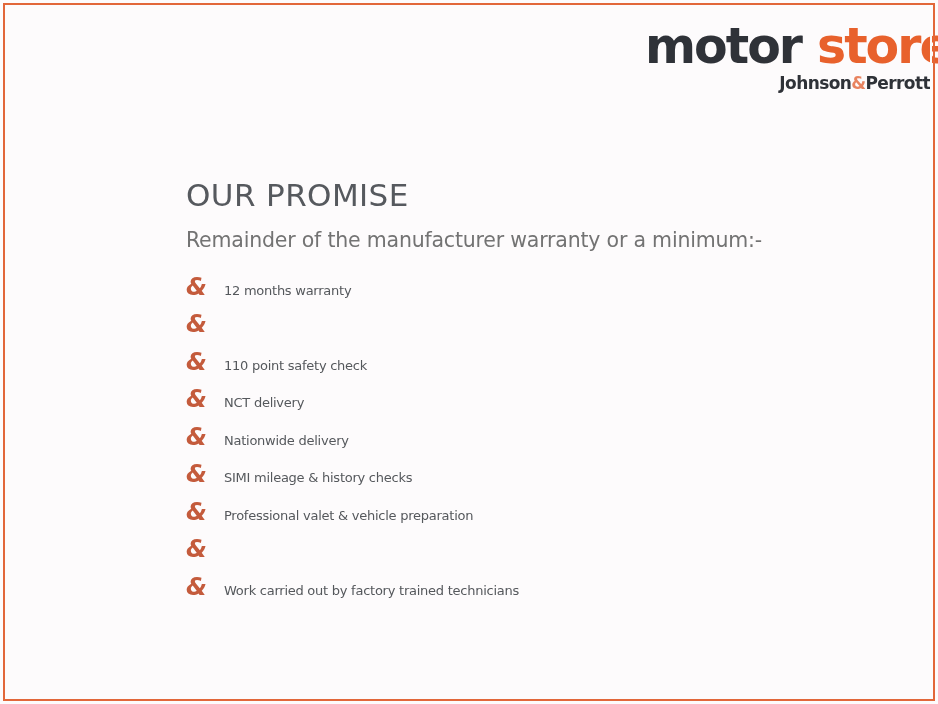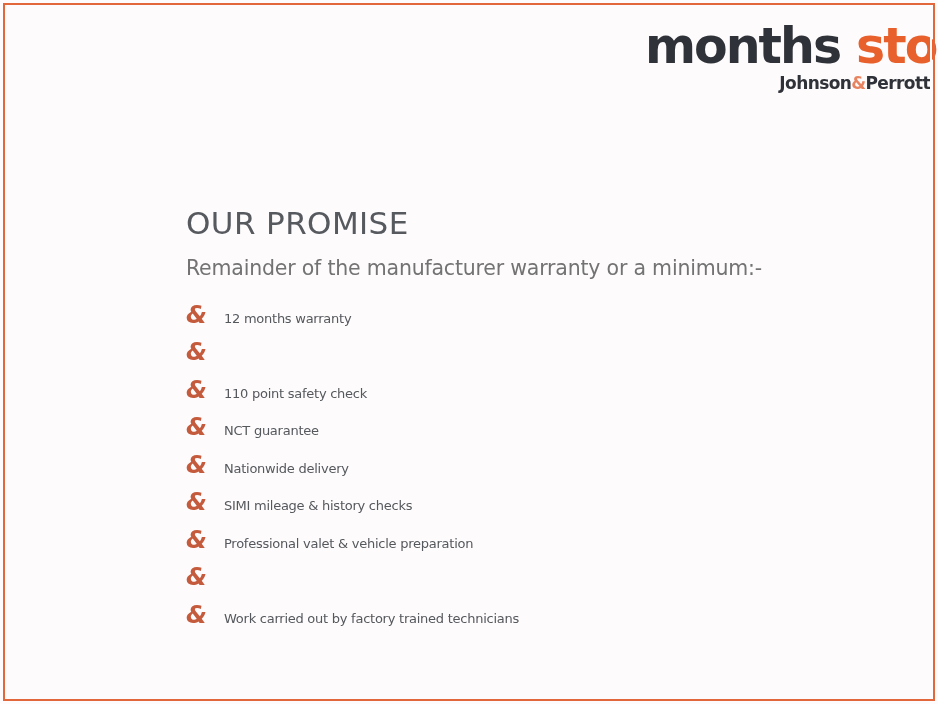--- a/index.html
+++ b/index.html
@@ -98,21 +98,20 @@
   }
   .logo-amp { color: #e8835f; }
 
   
   #content {
     position: absolute;
     left: 186px;
     top: 178px;
     width: 720px;
     z-index: 3;
-    margin-top: 28px;
   }
 
   #page-title {
     font-family: "DejaVu Sans", sans-serif;
     font-size: 31px;
     font-weight: normal;
     letter-spacing: 0.4px;
     color: #56595e;
     margin: 0 0 16px 0;
     line-height: 1.1;
@@ -161,21 +160,21 @@
   }
 </style>
 </head>
 <body>
 
 <div id="slide">
 
   <div id="header-band"></div>
 
   <div id="logo">
-    <div id="logo-wordmark"><span class="logo-motor">months</span><span class="logo-store">store</span></div>
+    <div id="logo-wordmark"><span class="logo-motor">motor</span><span class="logo-store">store</span></div>
     <div id="logo-sub"><span>Johnson</span><span class="logo-amp">&amp;</span><span>Perrott</span></div>
   </div>
 
   <div id="content">
 
     <h1 id="page-title">OUR PROMISE</h1>
 
     <div id="subtitle">Remainder of the manufacturer warranty or a minimum:-</div>
 
     <ul id="promise-list">
@@ -185,21 +184,21 @@
       </li>
       <li>
         <span class="bullet-amp">&amp;</span>
       </li>
       <li>
         <span class="bullet-amp">&amp;</span>
         <span class="promise-text">110 point safety check</span>
       </li>
       <li>
         <span class="bullet-amp">&amp;</span>
-        <span class="promise-text">NCT guarantee</span>
+        <span class="promise-text">NCT delivery</span>
       </li>
       <li>
         <span class="bullet-amp">&amp;</span>
         <span class="promise-text">Nationwide delivery</span>
       </li>
       <li>
         <span class="bullet-amp">&amp;</span>
         <span class="promise-text">SIMI mileage &amp; history checks</span>
       </li>
       <li>

